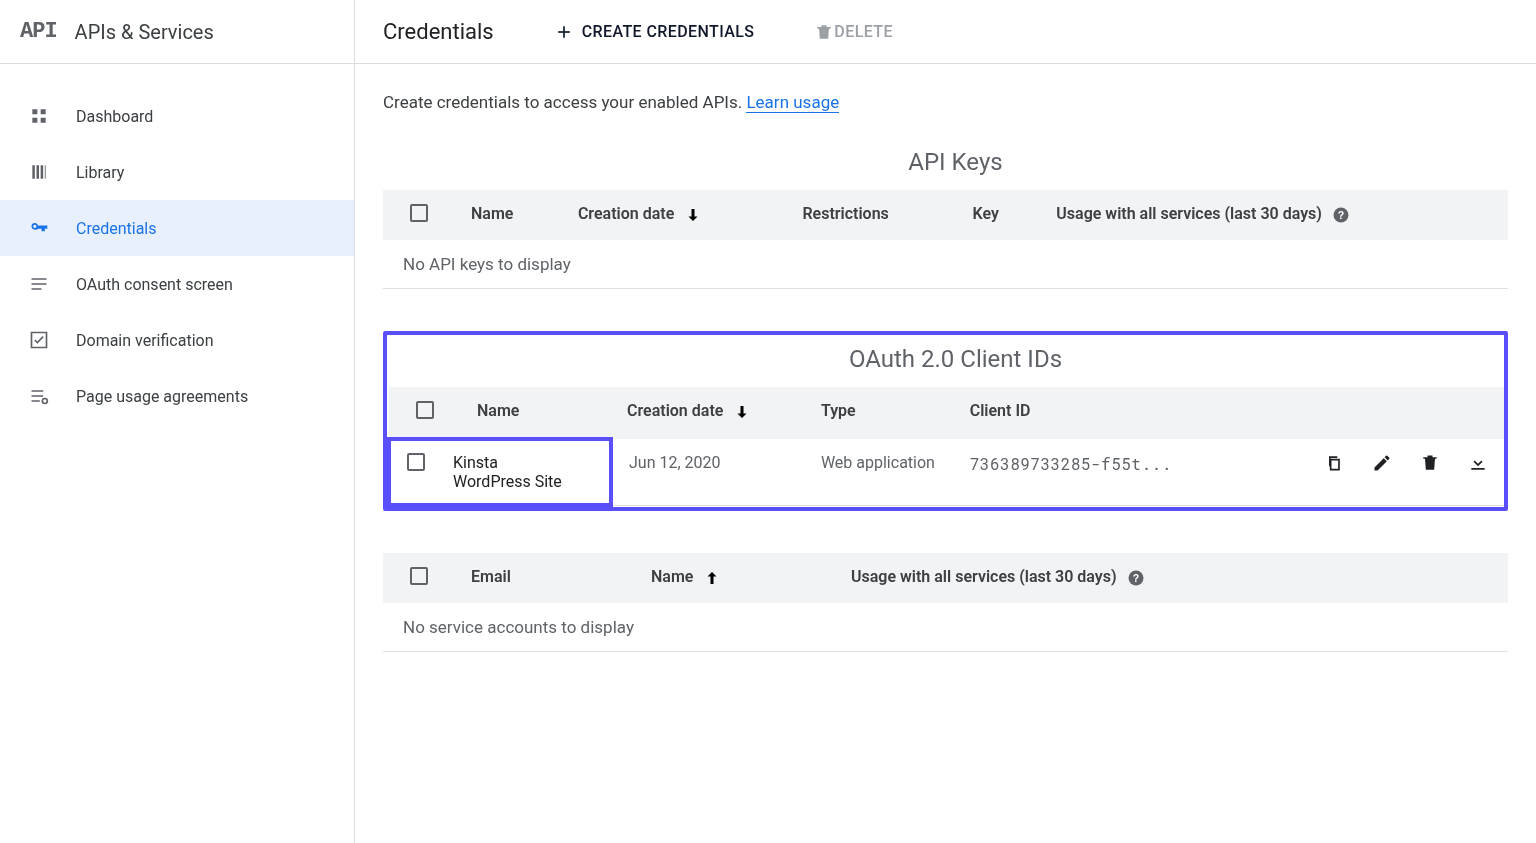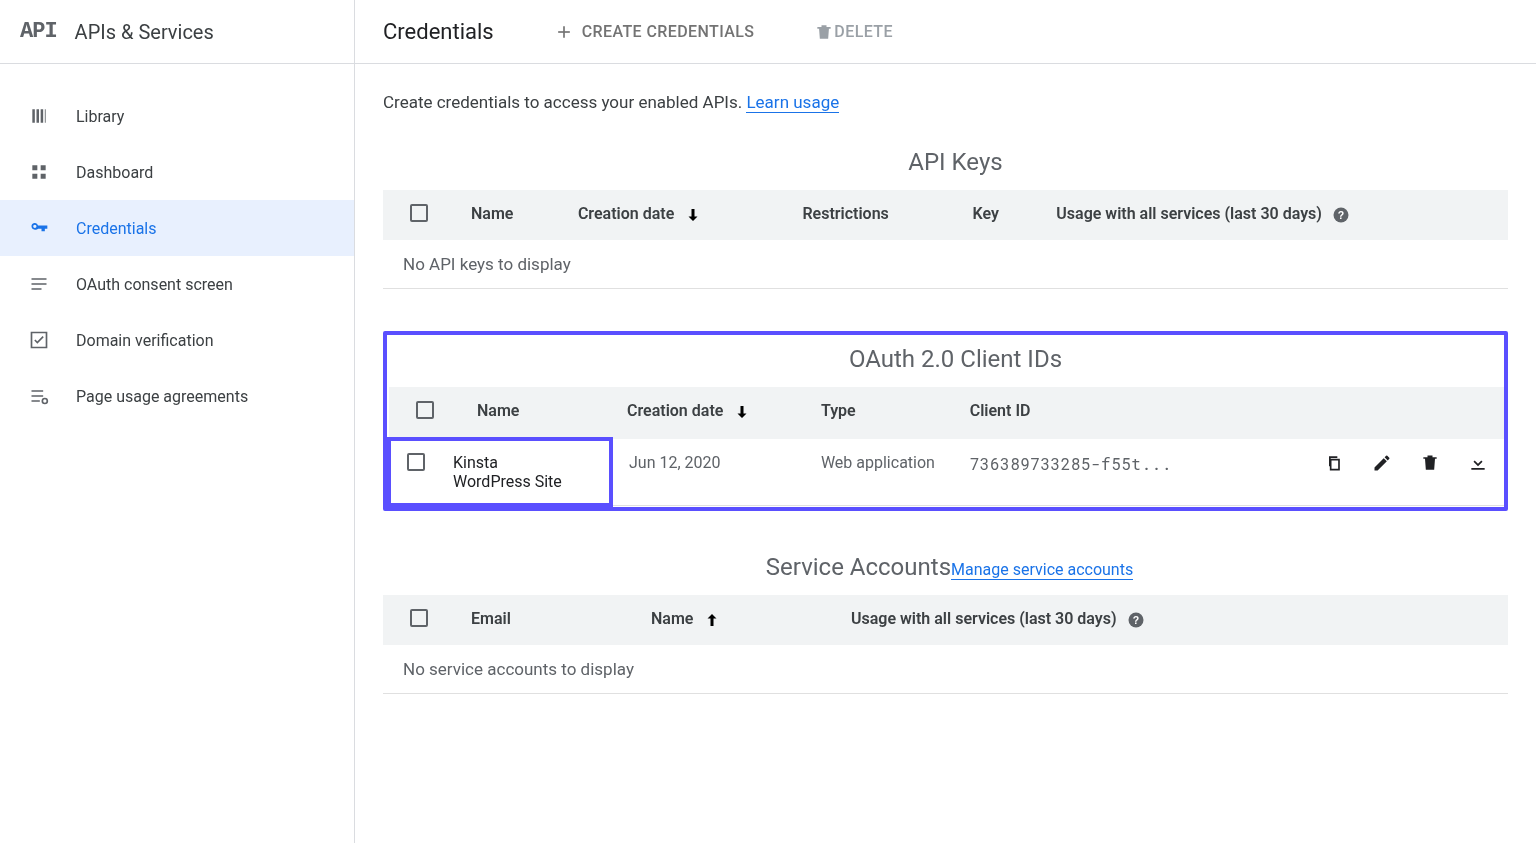--- a/index.html
+++ b/index.html
@@ -88,21 +88,21 @@
     gap: 60px;
   }
   .topbar-title {
     font-size: 22px;
     color: #202124;
   }
   .btn-create {
     display: flex;
     align-items: center;
     gap: 8px;
-    color: #737373;
+    color: #0f172a;
     font-size: 16px;
     font-weight: 500;
     letter-spacing: .4px;
     cursor: pointer;
   }
   .btn-delete {
     display: flex;
     align-items: center;
     color: #9aa0a6;
     font-size: 16px;
@@ -213,32 +213,32 @@
 
   <aside class="sidebar">
     <div class="sidebar-header">
       <span class="api-logo">API</span>
       <span class="sidebar-title">APIs &amp; Services</span>
     </div>
     <nav class="nav">
       <div class="nav-item">
         <span class="nav-icon">
           <svg viewBox="0 0 24 24" width="20" height="20">
+              <path d="M4 4h6v6H4zM14 4h6v6h-6zM4 14h6v6H4zM14 14h6v6h-6z"></path>
+            </svg>
+        </span>
+        <span class="nav-label">Dashboard</span>
+      </div>
+      <div class="nav-item">
+        <span class="nav-icon">
+          <svg viewBox="0 0 24 24" width="20" height="20">
               <path d="M4 4h3v16H4zM9 4h3v16H9zM14 4h3v16h-3zM19 4h1v16h-1z"></path>
             </svg>
         </span>
         <span class="nav-label">Library</span>
-      </div>
-      <div class="nav-item">
-        <span class="nav-icon">
-          <svg viewBox="0 0 24 24" width="20" height="20">
-              <path d="M4 4h6v6H4zM14 4h6v6h-6zM4 14h6v6H4zM14 14h6v6h-6z"></path>
-            </svg>
-        </span>
-        <span class="nav-label">Dashboard</span>
       </div>
       <div class="nav-item active">
         <span class="nav-icon">
           <svg viewBox="0 0 24 24" width="20" height="20">
               <path d="M7 14a4 4 0 1 1 3.87-5H22v4h-3v3h-4v-3h-4.13A4 4 0 0 1 7 14zm0-2a2 2 0 1 0 0-4 2 2 0 0 0 0 4z"></path>
             </svg>
         </span>
         <span class="nav-label">Credentials</span>
       </div>
       <div class="nav-item">
@@ -381,24 +381,20 @@
                         <path d="M12 3v10l4-4 1.4 1.4L12 16 6.6 10.4 8 9l4 4V3zM4 18h16v2H4z"></path>
                       </svg></span>
               </div>
             </td>
           </tr>
         </tbody>
           </table>
       </section>
 
       <section class="section">
-        <div class="section-head">
-          <h2 class="section-title">Service Accounts</h2>
-          <a href="#" class="section-link">Manage service accounts</a>
-        </div>
         <table class="table">
           <tbody>
               <tr class="thead-row">
             <th class="th first-col"><span class="checkbox"></span></th>
             <th class="th" style="width:180px">Email</th>
             <th class="th" style="width:200px">
               <span>Name</span>
               <span class="sort-icon">
                     <svg viewBox="0 0 24 24" width="18" height="18">
                       <path d="M12 4l6 6h-4v10h-4V10H6z"></path>

